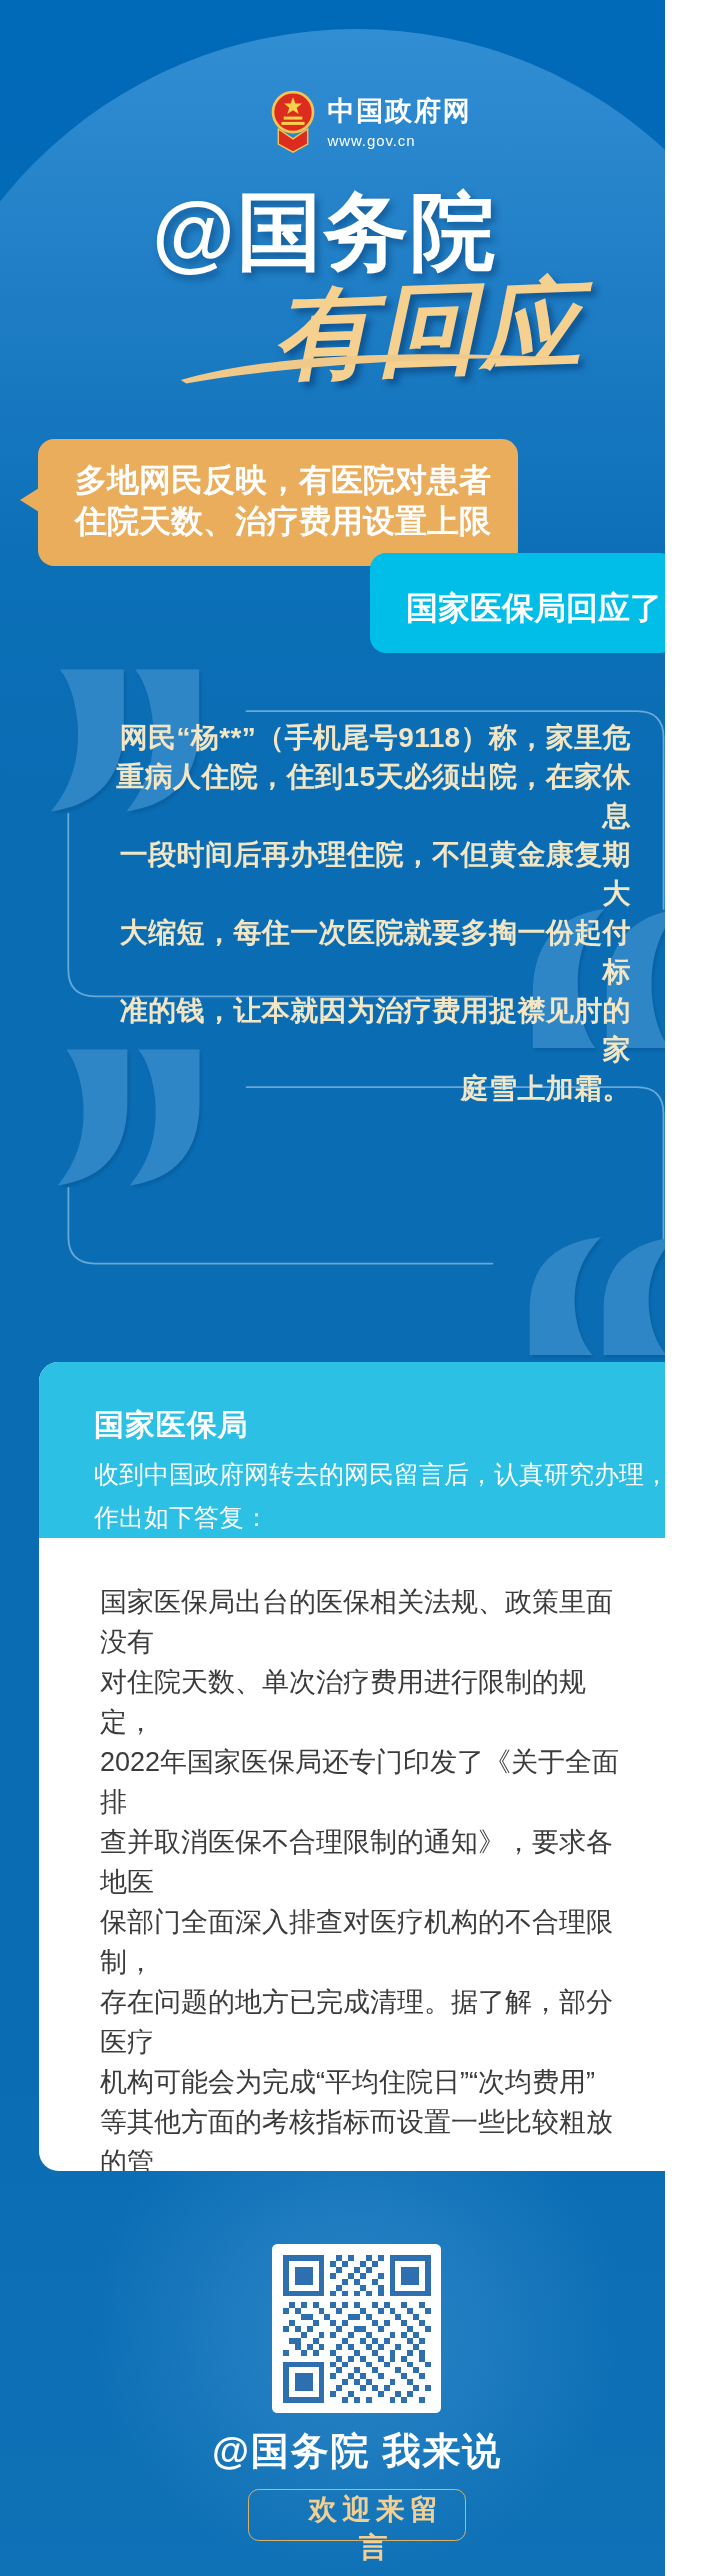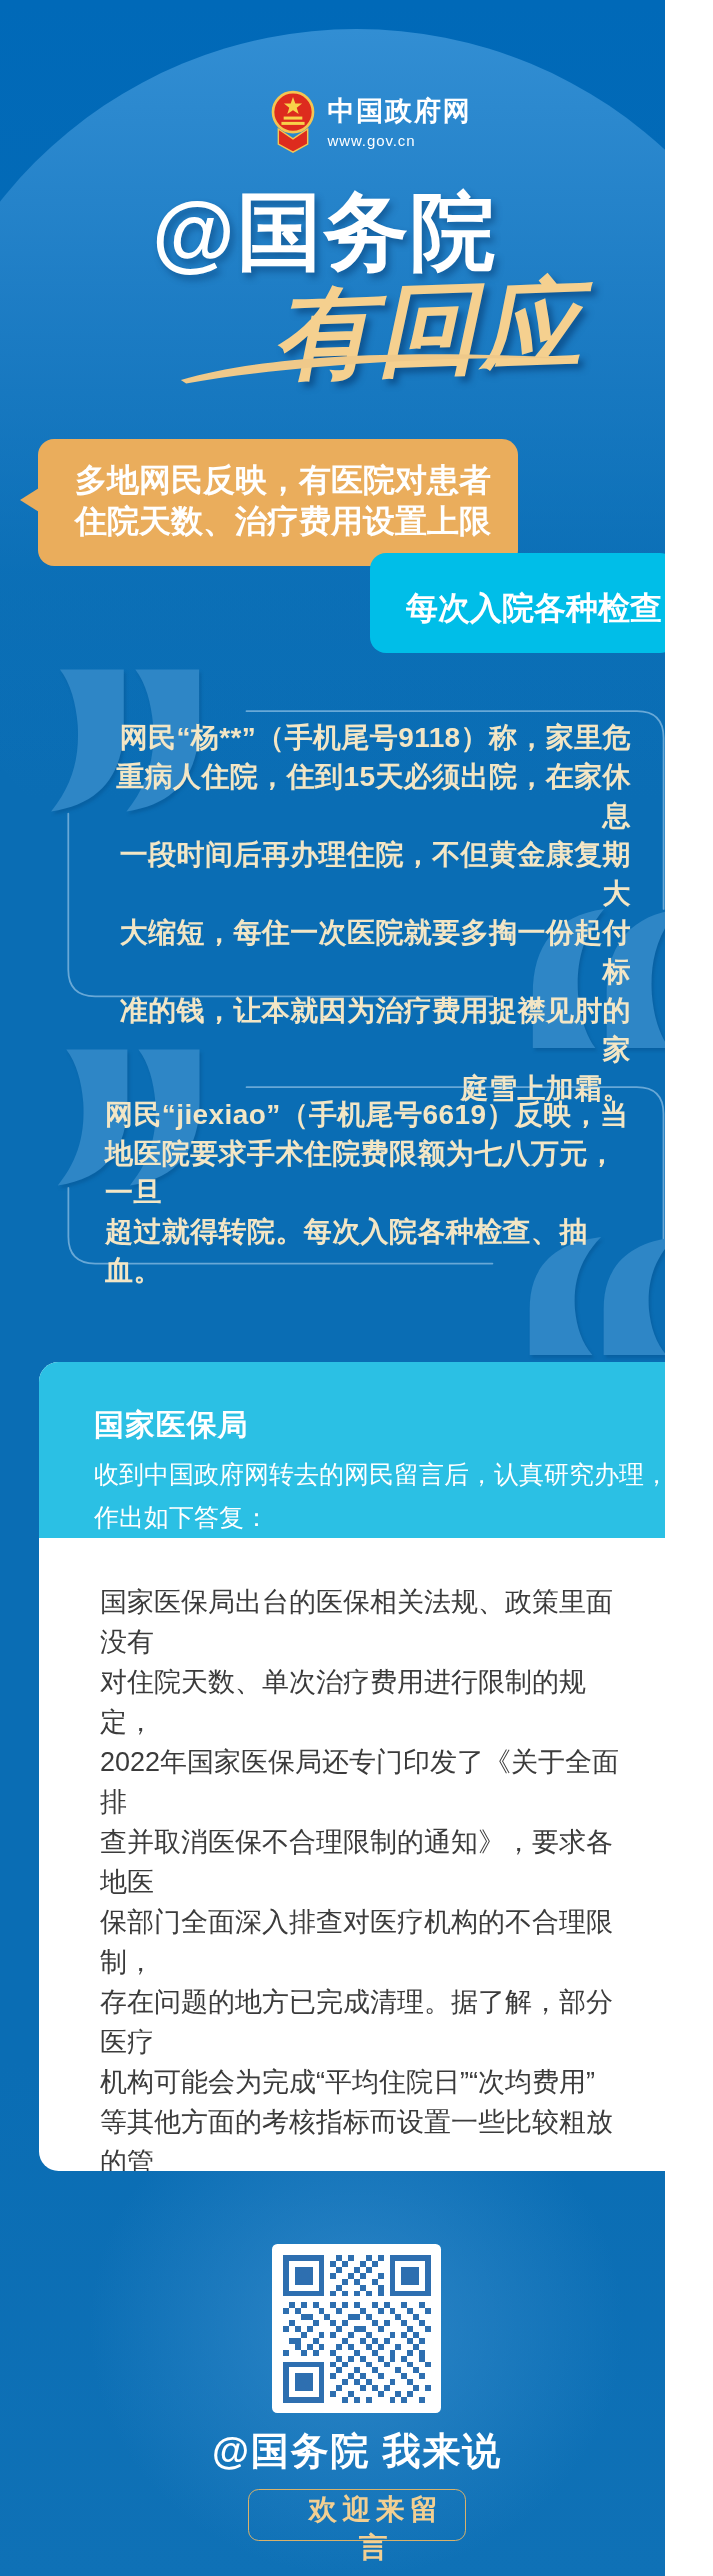--- a/index.html
+++ b/index.html
@@ -90,21 +90,21 @@
   </svg>
 
   <div class="bubble bubble-q">
     <div class="tail-left"></div>
     <div class="txt">多地网民反映，有医院对患者
 住院天数、治疗费用设置上限</div>
   </div>
 
   <div class="bubble bubble-a">
     <div class="tail-right"></div>
-    <div class="txt">每次入院各种检查</div>
+    <div class="txt">国家医保局回应了</div>
   </div>
 
   <svg class="qborder" style="left:62px;top:704px;" width="615" height="303" viewBox="0 0 690 340">
     <path d="M207,8 H645 Q675,8 675,38 V230" fill="none" stroke="rgba(198,228,250,.5)" stroke-width="2" stroke-linecap="round"></path>
     <path d="M483,328 H37 Q7,328 7,298 V123" fill="none" stroke="rgba(198,228,250,.5)" stroke-width="2" stroke-linecap="round"></path>
   </svg>
   <svg class="qmark" style="left:44px;top:667px;" width="164" height="147" viewBox="0 0 185 160">
     <g fill="#2e86c6">
       <path d="M18,0 L90,0 L90,62 C90,118 64,152 8,160 C34,128 40,96 38,62 C36,38 30,16 18,0 Z"></path>
       <path d="M113,0 L185,0 L185,62 C185,118 159,152 103,160 C129,128 135,96 133,62 C131,38 125,16 113,0 Z" transform="translate(-10,0)"></path>
@@ -132,23 +132,20 @@
       <path d="M18,0 L90,0 L90,62 C90,118 64,152 8,160 C34,128 40,96 38,62 C36,38 30,16 18,0 Z"></path>
       <path d="M113,0 L185,0 L185,62 C185,118 159,152 103,160 C129,128 135,96 133,62 C131,38 125,16 113,0 Z" transform="translate(-10,0)"></path>
     </g>
   </svg>
   <svg class="qmark" style="left:521px;top:1237px;" width="161" height="118" viewBox="0 0 185 160" preserveAspectRatio="none">
     <g fill="#2e86c6" transform="rotate(180 92.5 80)">
       <path d="M18,0 L90,0 L90,62 C90,118 64,152 8,160 C34,128 40,96 38,62 C36,38 30,16 18,0 Z"></path>
       <path d="M113,0 L185,0 L185,62 C185,118 159,152 103,160 C129,128 135,96 133,62 C131,38 125,16 113,0 Z" transform="translate(-10,0)"></path>
     </g>
   </svg>
-  <div class="quote-text" style="top:1095px;">网民“jiexiao”（手机尾号6619）反映，当
-地医院要求手术住院费限额为七八万元，一旦
-超过就得转院。每次入院各种检查、抽血。</div>
 
   <div class="card">
     <div class="card-head">
       <div class="card-agency">国家医保局</div>
       <div class="card-intro">收到中国政府网转去的网民留言后，认真研究办理，
 作出如下答复：</div>
     </div>
     <div class="card-body">国家医保局出台的医保相关法规、政策里面没有
 对住院天数、单次治疗费用进行限制的规定，
 2022年国家医保局还专门印发了《关于全面排

